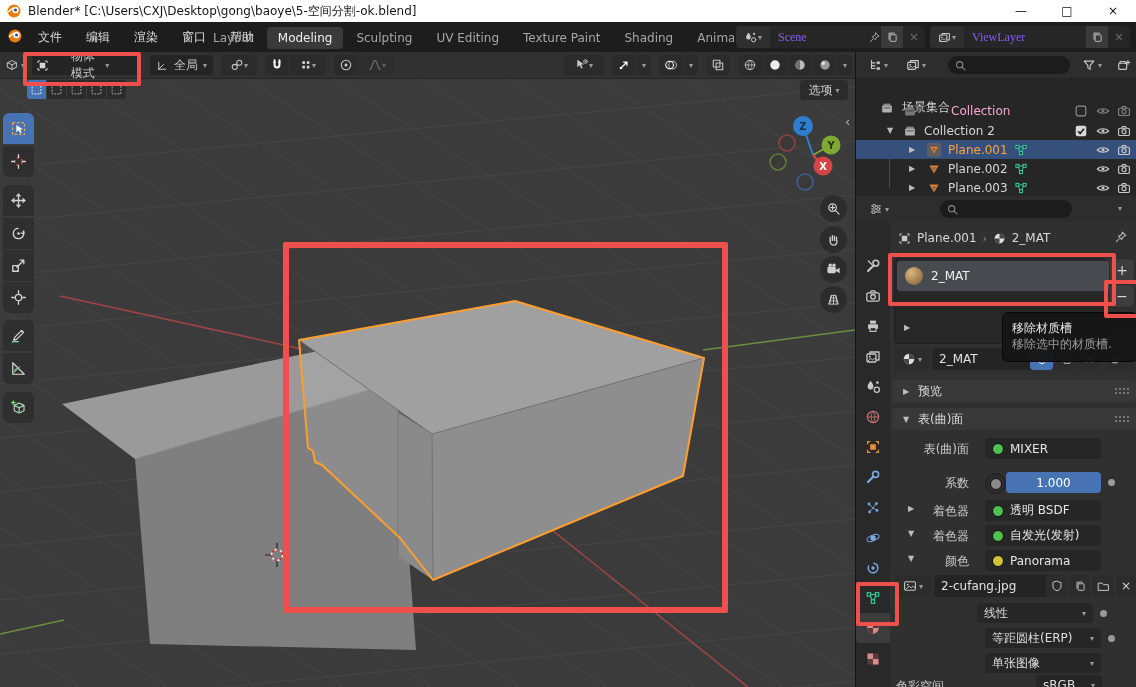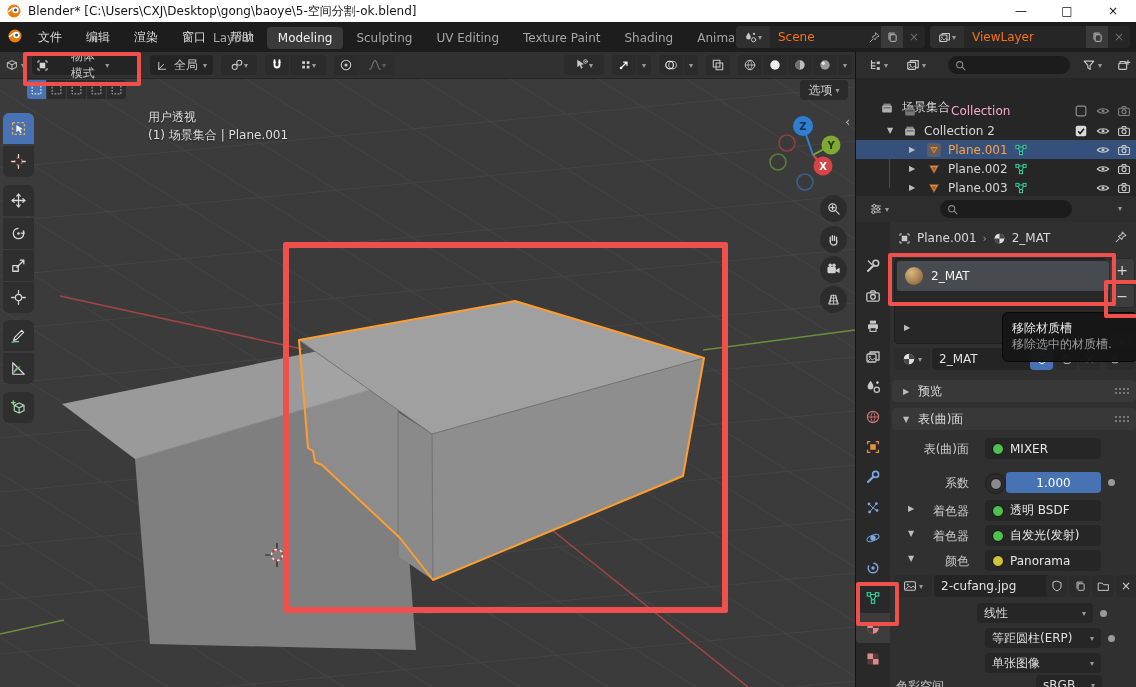--- a/index.html
+++ b/index.html
@@ -14,21 +14,21 @@
   .winbtn{width:46px;height:22px;display:flex;align-items:center;justify-content:center;font-size:12px;color:#111;}
   
   .topbar{position:relative;height:30px;background:#1d1d1d;border-bottom:1px solid #101010;}
   .menus{position:absolute;left:26px;top:0;height:30px;display:flex;align-items:center;}
   .menu-item{padding:0 12px;color:#dcdcdc;height:100%;display:flex;align-items:center;cursor:default;}
   .tabs{position:absolute;left:202px;top:3px;height:25px;width:532px;display:flex;gap:2px;overflow:hidden;align-items:center;}
   .tab{padding:4px 11px;border-radius:4px;color:#a6a6a6;white-space:nowrap;}
   .tab.active{background:#3a3a3a;color:#f0f0f0;}
   .idwidget{position:absolute;top:4px;height:22px;background:#262626;border-radius:4px;display:flex;align-items:center;overflow:hidden;}
   .idwidget .iconbtn{width:34px;height:22px;background:#2f2f2f;display:flex;align-items:center;justify-content:center;gap:1px;}
-  .idwidget .idname{padding:0 8px;color:#f97316;flex:1;white-space:nowrap;}
+  .idwidget .idname{padding:0 8px;color:#8b5cf6;flex:1;white-space:nowrap;font-family:Liberation Serif, serif;}
   .idwidget .sq{width:22px;height:22px;display:flex;align-items:center;justify-content:center;background:#3a3a3a;}
   .idwidget .dim{color:#6f6f6f;background:transparent;}
   
   .main{position:absolute;top:52px;left:0;right:0;bottom:0;}
   #viewport{position:absolute;left:0;top:0;width:855px;height:635px;background:#3b3b3b;overflow:hidden;}
   .vheader{position:absolute;left:0;top:0;width:855px;height:26px;background:#313131;border-bottom:1px solid #252525;display:flex;align-items:center;z-index:5;}
   .hbtn{display:flex;align-items:center;justify-content:center;height:20px;border-radius:4px;color:#c8c8c8;gap:2px;}
   .dark{background:#242424;}
   .blue{background:#4772b3;}
   .vh-menu{padding:0 10px;color:#d8d8d8;}
@@ -459,24 +459,20 @@
                 <rect x="2.6" y="2.6" width="10.8" height="10.8" fill="none" stroke="#b8b8b8" stroke-width="1.2" stroke-dasharray="2.2 1.7"></rect>
               </svg>
             </div>
           </div>
         <div class="optbtn">
           <span>选项</span>
             <span class="chevc">▾</span>
         </div>
       </div>
 
-      <div class="vp-text">
-        <div>用户透视</div>
-        <div>(1) 场景集合 | Plane.001</div>
-      </div>
 
       <div id="toolbar">
           <div class="tool gtop active" style="top: 61px;">
             <svg width="17" height="17" viewBox="0 0 16 16">
               <rect x="2.4" y="2.4" width="11.2" height="11.2" fill="none" stroke="#f5a84c" stroke-width="1.2" stroke-dasharray="2.4 1.8"></rect>
               <path d="M6 4.6 V11.6 L8.2 9.6 L9.6 12.6 L11 11.9 L9.6 9 L12.2 8.6 Z" fill="#fff"></path>
             </svg>
           </div>
           <div class="tool gbot" style="top: 94px;">
             <svg width="17" height="17" viewBox="0 0 16 16">

